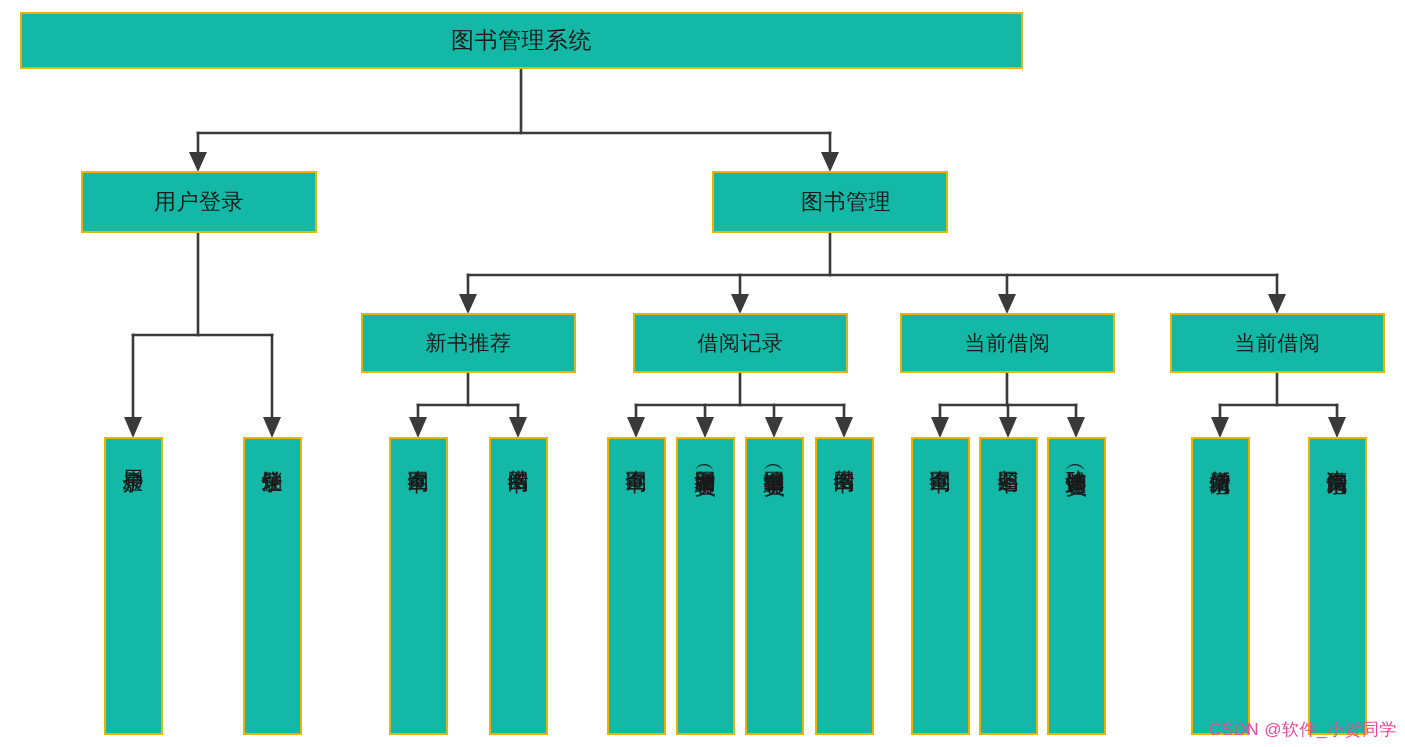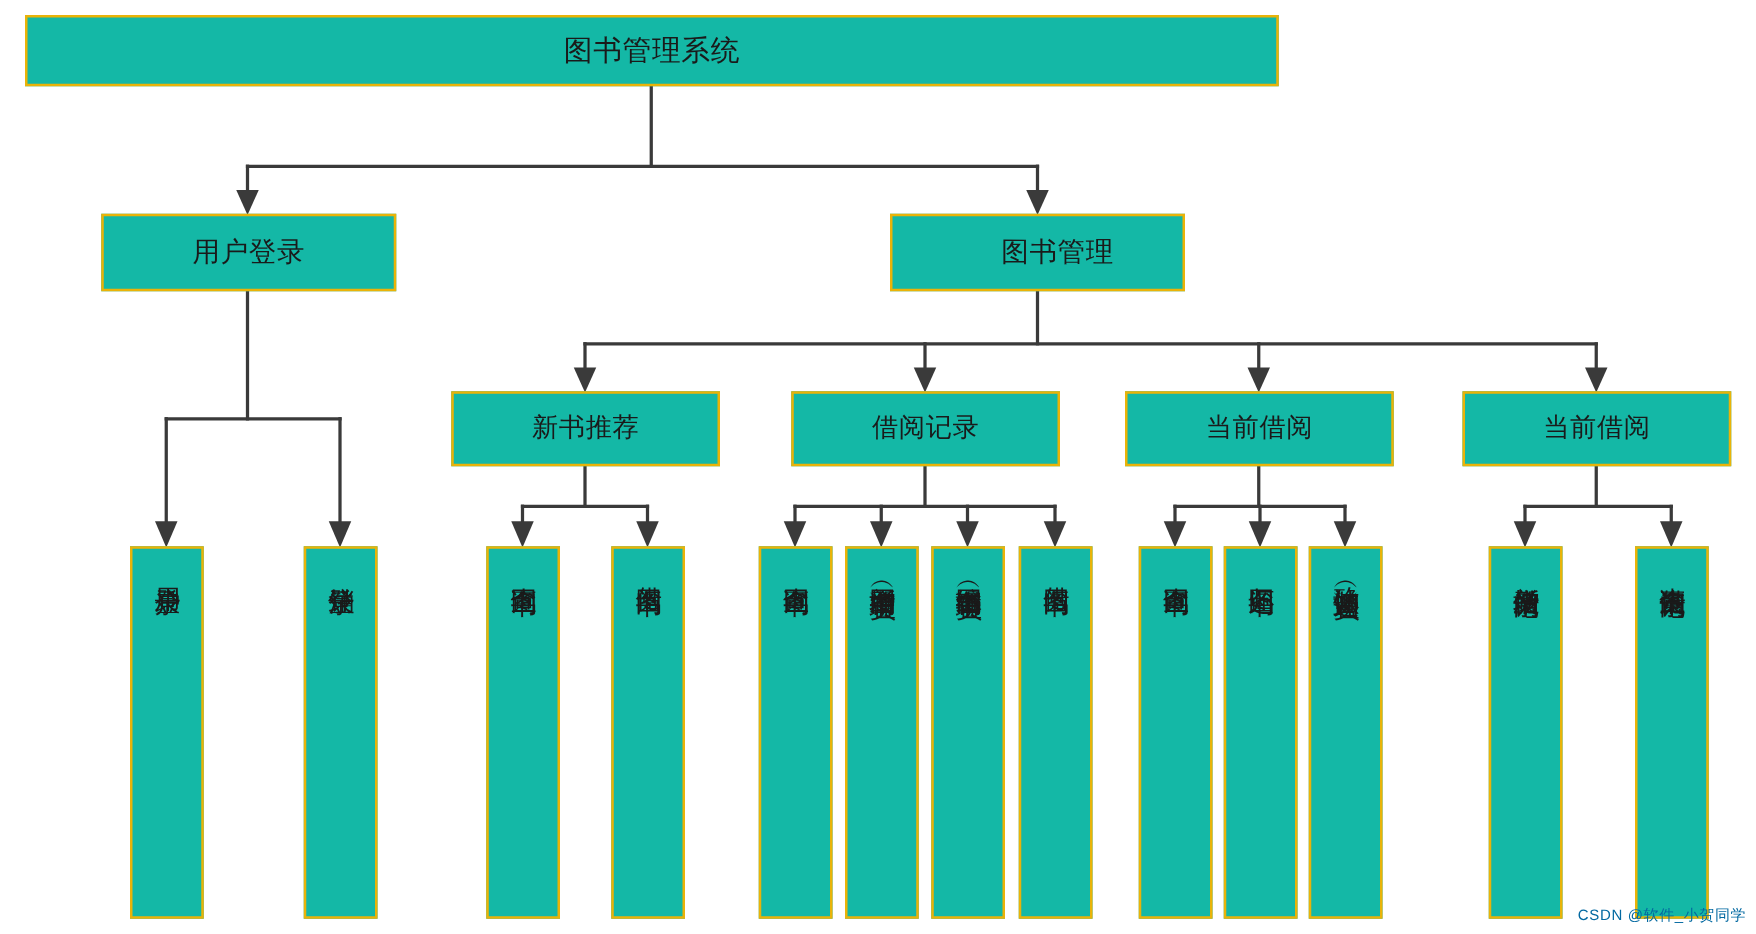--- a/index.html
+++ b/index.html
@@ -56,22 +56,22 @@
     justify-content: center;
     padding-top: 14px;
   }
   .node.root .node-label { font-size: 23px; }
   .node.level1 .node-label { font-size: 22px; }
   .node.level2 .node-label { font-size: 21px; }
   #watermark {
     position: absolute;
     right: 8px;
     bottom: 6px;
-    font-size: 12px;
-    color: #0369a1;
+    font-size: 17px;
+    color: #ec4899;
     letter-spacing: 0.5px;
     z-index: 5;
     white-space: nowrap;
   }
 </style>
 </head>
 <body>
 
 <div id="diagram-root">
 

